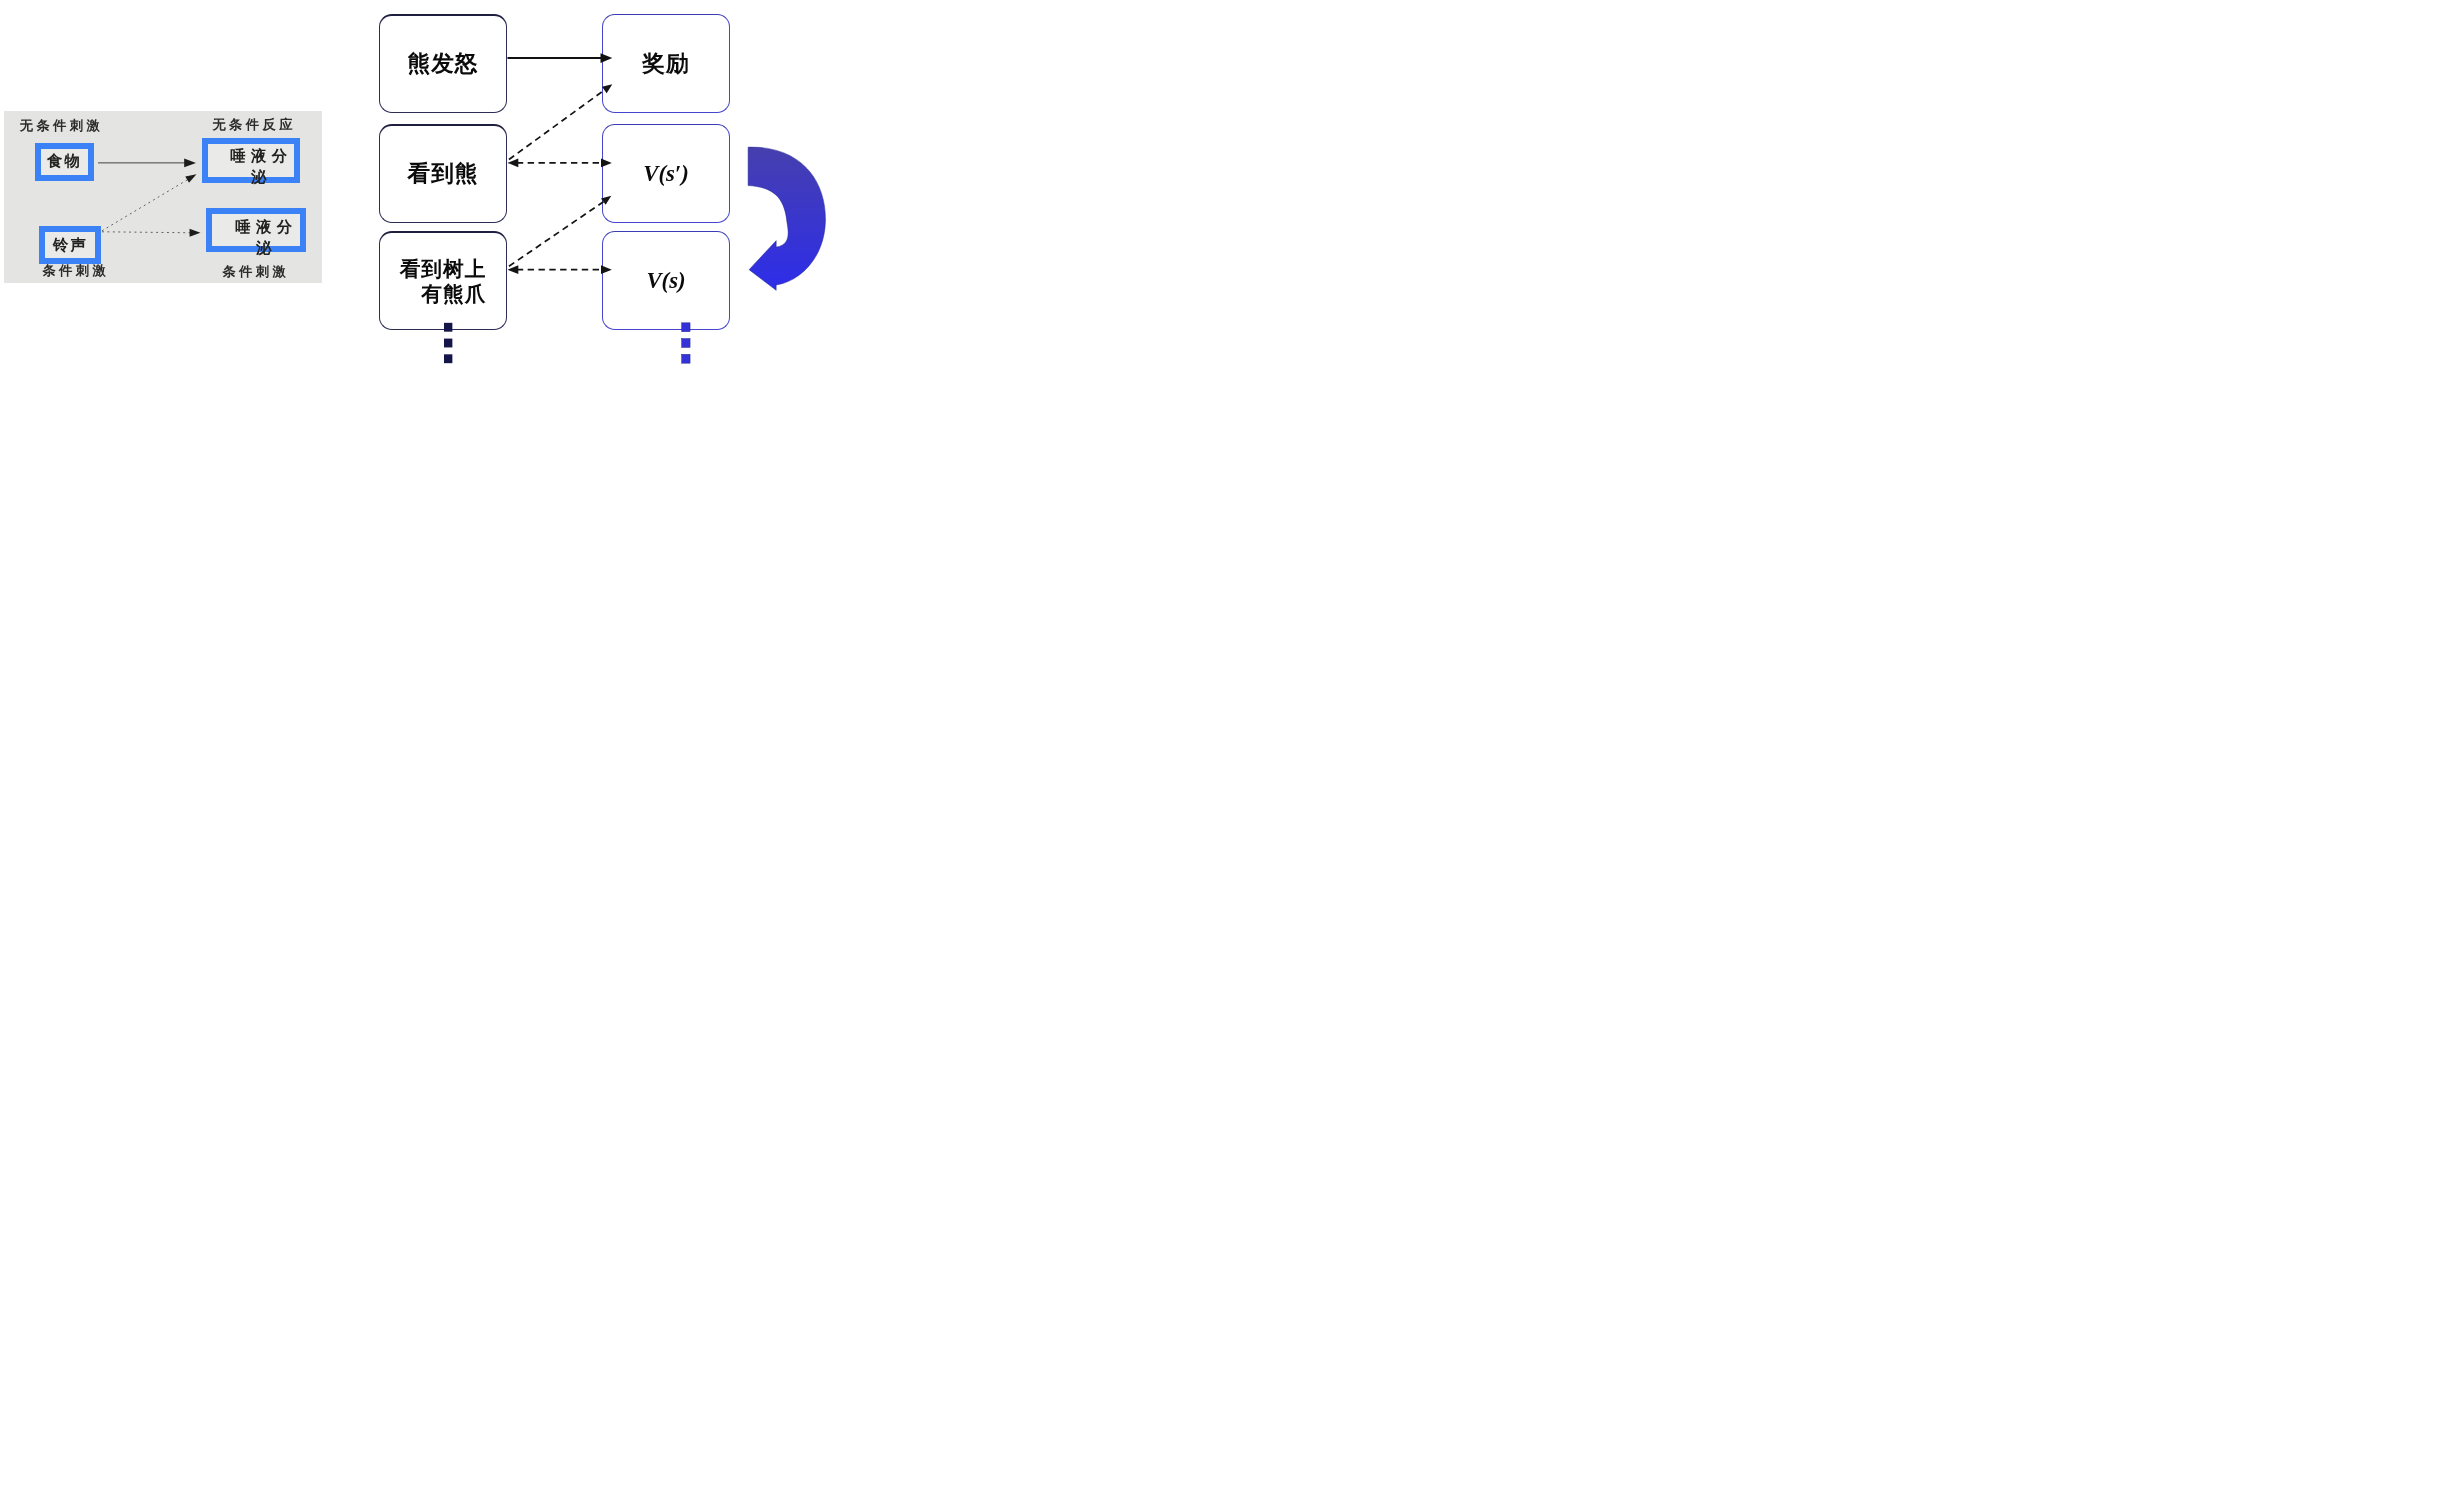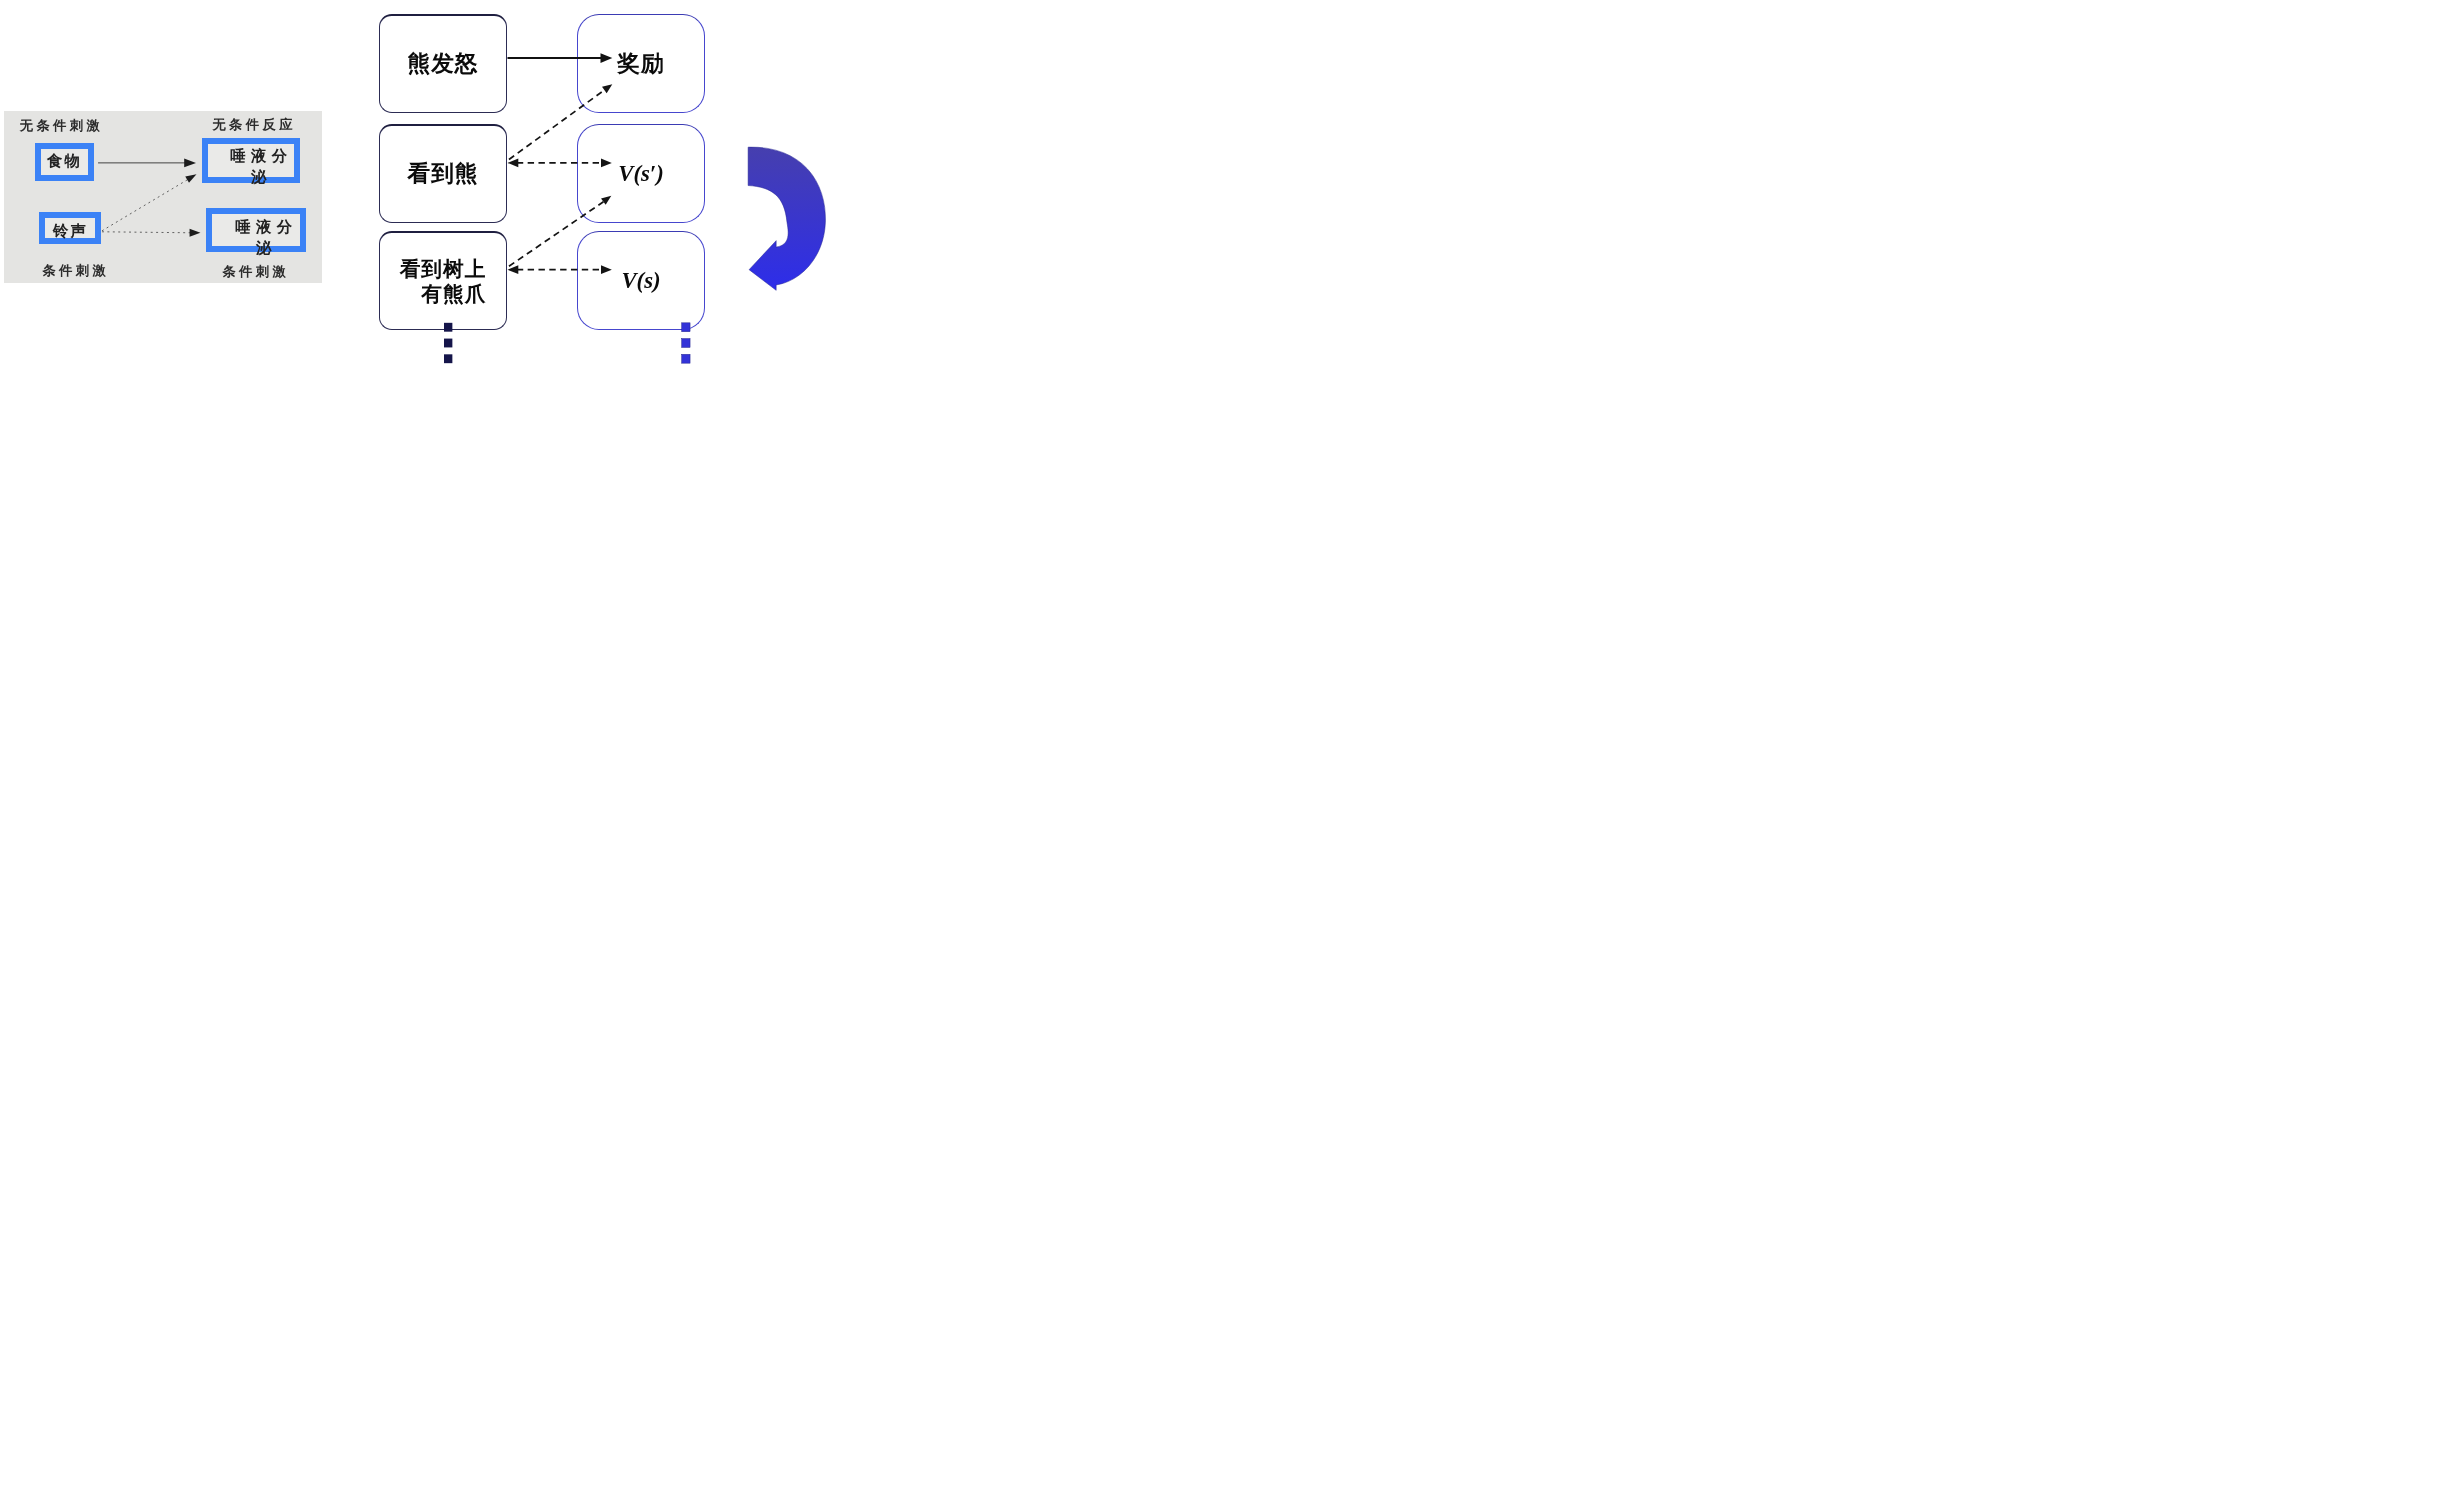--- a/index.html
+++ b/index.html
@@ -26,21 +26,21 @@
     box-sizing:border-box;
     text-align:center;
     font-weight:bold;color:#222222;
   }
   .lp-box .lp-box-text{
     display:block;margin-top:2.5px;
     font-size:15.3px;letter-spacing:2px;
   }
   .lp-box.wide .lp-box-text{letter-spacing:5.4px;margin-left:20px;}
   .lpb-food{left:30.5px;top:31.5px;width:59px;height:38px;}
-  .lpb-bell{left:35px;top:101px;width:62px;height:32px;}
+  .lpb-bell{left:35px;top:115px;width:62px;height:38px;}
   .lpb-saliva1{left:198px;top:26.6px;width:98px;height:45px;}
   .lpb-saliva2{left:202px;top:97px;width:100px;height:44px;}
 
   
   .node{
     position:absolute;width:128px;height:99px;
     box-sizing:border-box;background:#ffffff;
     border-radius:12.8px;
     display:flex;align-items:center;justify-content:center;
     text-align:center;
@@ -51,21 +51,21 @@
     font-size:22.7px;font-weight:bold;color:#0b0b0b;line-height:1.2;
     letter-spacing:1px;
   }
   .node-label.two-line{font-size:20.7px;line-height:1.22;}
   .node-label.reward{font-family:"Liberation Serif","DejaVu Serif",serif;}
   .node-label.math{
     font-family:Liberation Serif, serif;
     font-style:italic;font-weight:bold;letter-spacing:0;
   }
   .r1{top:13.8px;} .r2{top:124px;} .r3{top:231px;text-align:right;}
-  .c1{left:379px;} .c2{left:577px;border-radius:22px;}
+  .c1{left:379px;} .c2{left:602px;}
 
   .overlay{position:absolute;left:0;top:0;pointer-events:none;}
 </style>
 </head>
 <body>
 
 <div class="canvas">
 
   <div class="left-panel">
     <div class="lp-label" style="left:15.3px;top:5.9px;">无条件刺激</div>

